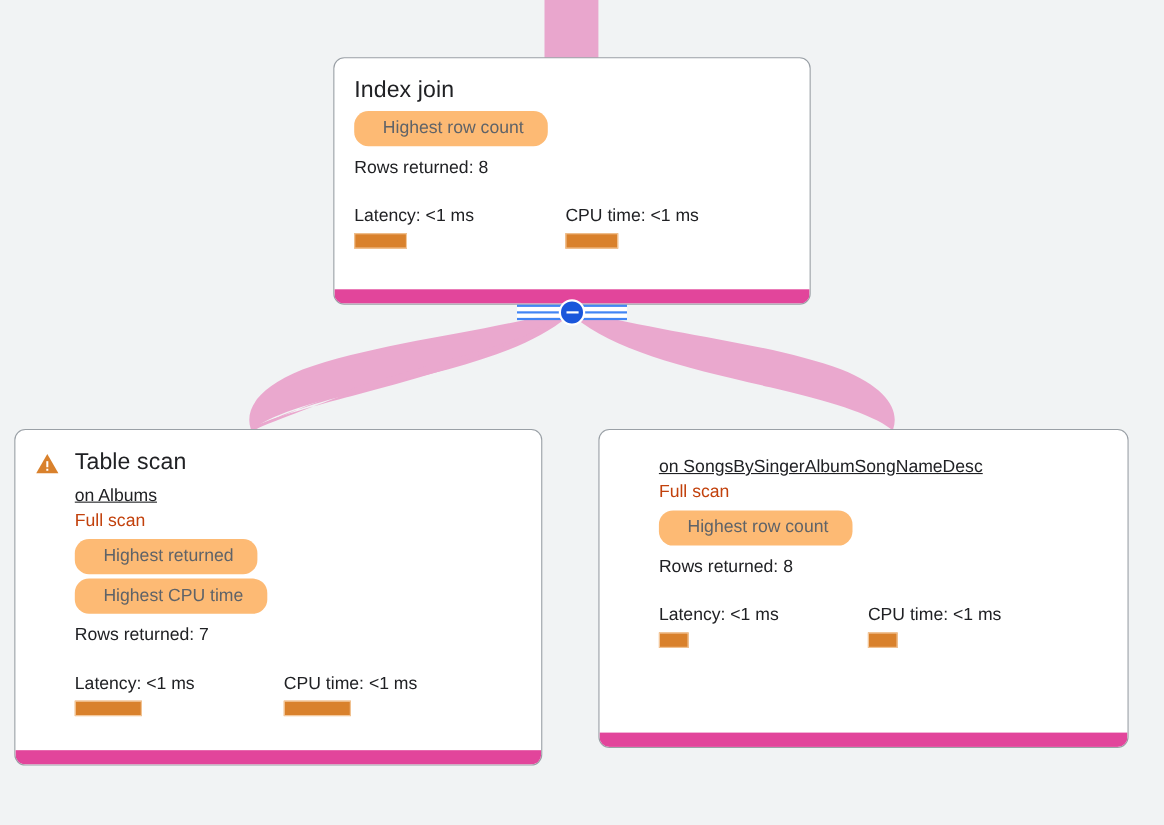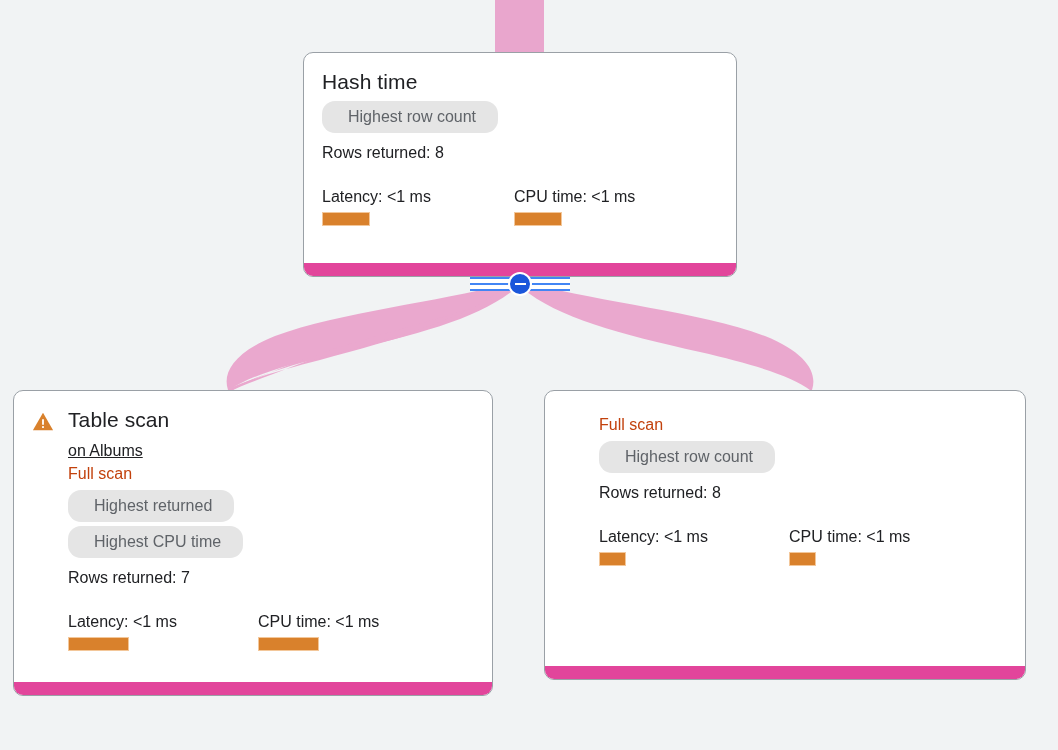--- a/index.html
+++ b/index.html
@@ -86,21 +86,21 @@
   .subtitle2 {
     font-size: 16px;
     line-height: 23px;
     color: #c2410c;
   }
   .chips {
     margin-top: 5px;
   }
   .chip {
     display: inline-block;
-    background: #e5e5e5;
+    background: #fdba74;
     color: #5f6368;
     border-radius: 13px;
     font-size: 16px;
     line-height: 20px;
     padding: 6px 22px 6px 26px;
     margin: 0 0 4px 0;
   }
   .rows {
     font-size: 16px;
     line-height: 22px;
@@ -213,21 +213,21 @@
              C 818 372, 805 352, 765 336
              C 700 312, 600 302, 534 284
              Z"></path>
 
     <path fill="#eaa8ce" d="M 505 286 C 470 318, 400 336, 320 358 C 280 368, 245 380, 228 392 L 228 392 L 230 392 L 230 392 C 244 382, 280 368, 330 350 C 420 322, 490 308, 516 286 Z"></path>
   </svg>
 
   <div class="node" id="node-hash-join" style="left:303px; top:52px; width:434px; height:225px;">
     <div class="node-body">
       <div class="title-row">
-        <div class="node-title">Hash time</div>
+        <div class="node-title">Index join</div>
       </div>
       <div class="node-content">
         <div class="chips">
           <span class="chip">Highest row count</span>
         </div>
         <div class="rows">Rows returned: 8</div>
         <div class="metrics">
           <div class="metric" style="width:192px;">
             <div class="metric-label">Latency: &lt;1 ms</div>
             <div class="metric-bar" style="width:48px;"></div>
@@ -278,20 +278,21 @@
           </div>
         </div>
       </div>
       <div class="accent-bar"></div>
     </div>
   </div>
 
   <div class="node" id="node-index-scan" style="left:544px; top:390px; width:482px; height:290px;">
     <div class="node-body">
       <div class="node-content indented">
+        <div class="subtitle">on SongsBySingerAlbumSongNameDesc</div>
         <div class="subtitle2">Full scan</div>
         <div class="chips">
           <span class="chip">Highest row count</span>
         </div>
         <div class="rows">Rows returned: 8</div>
         <div class="metrics">
           <div class="metric" style="width:190px;">
             <div class="metric-label">Latency: &lt;1 ms</div>
             <div class="metric-bar" style="width:27px;"></div>
           </div>

